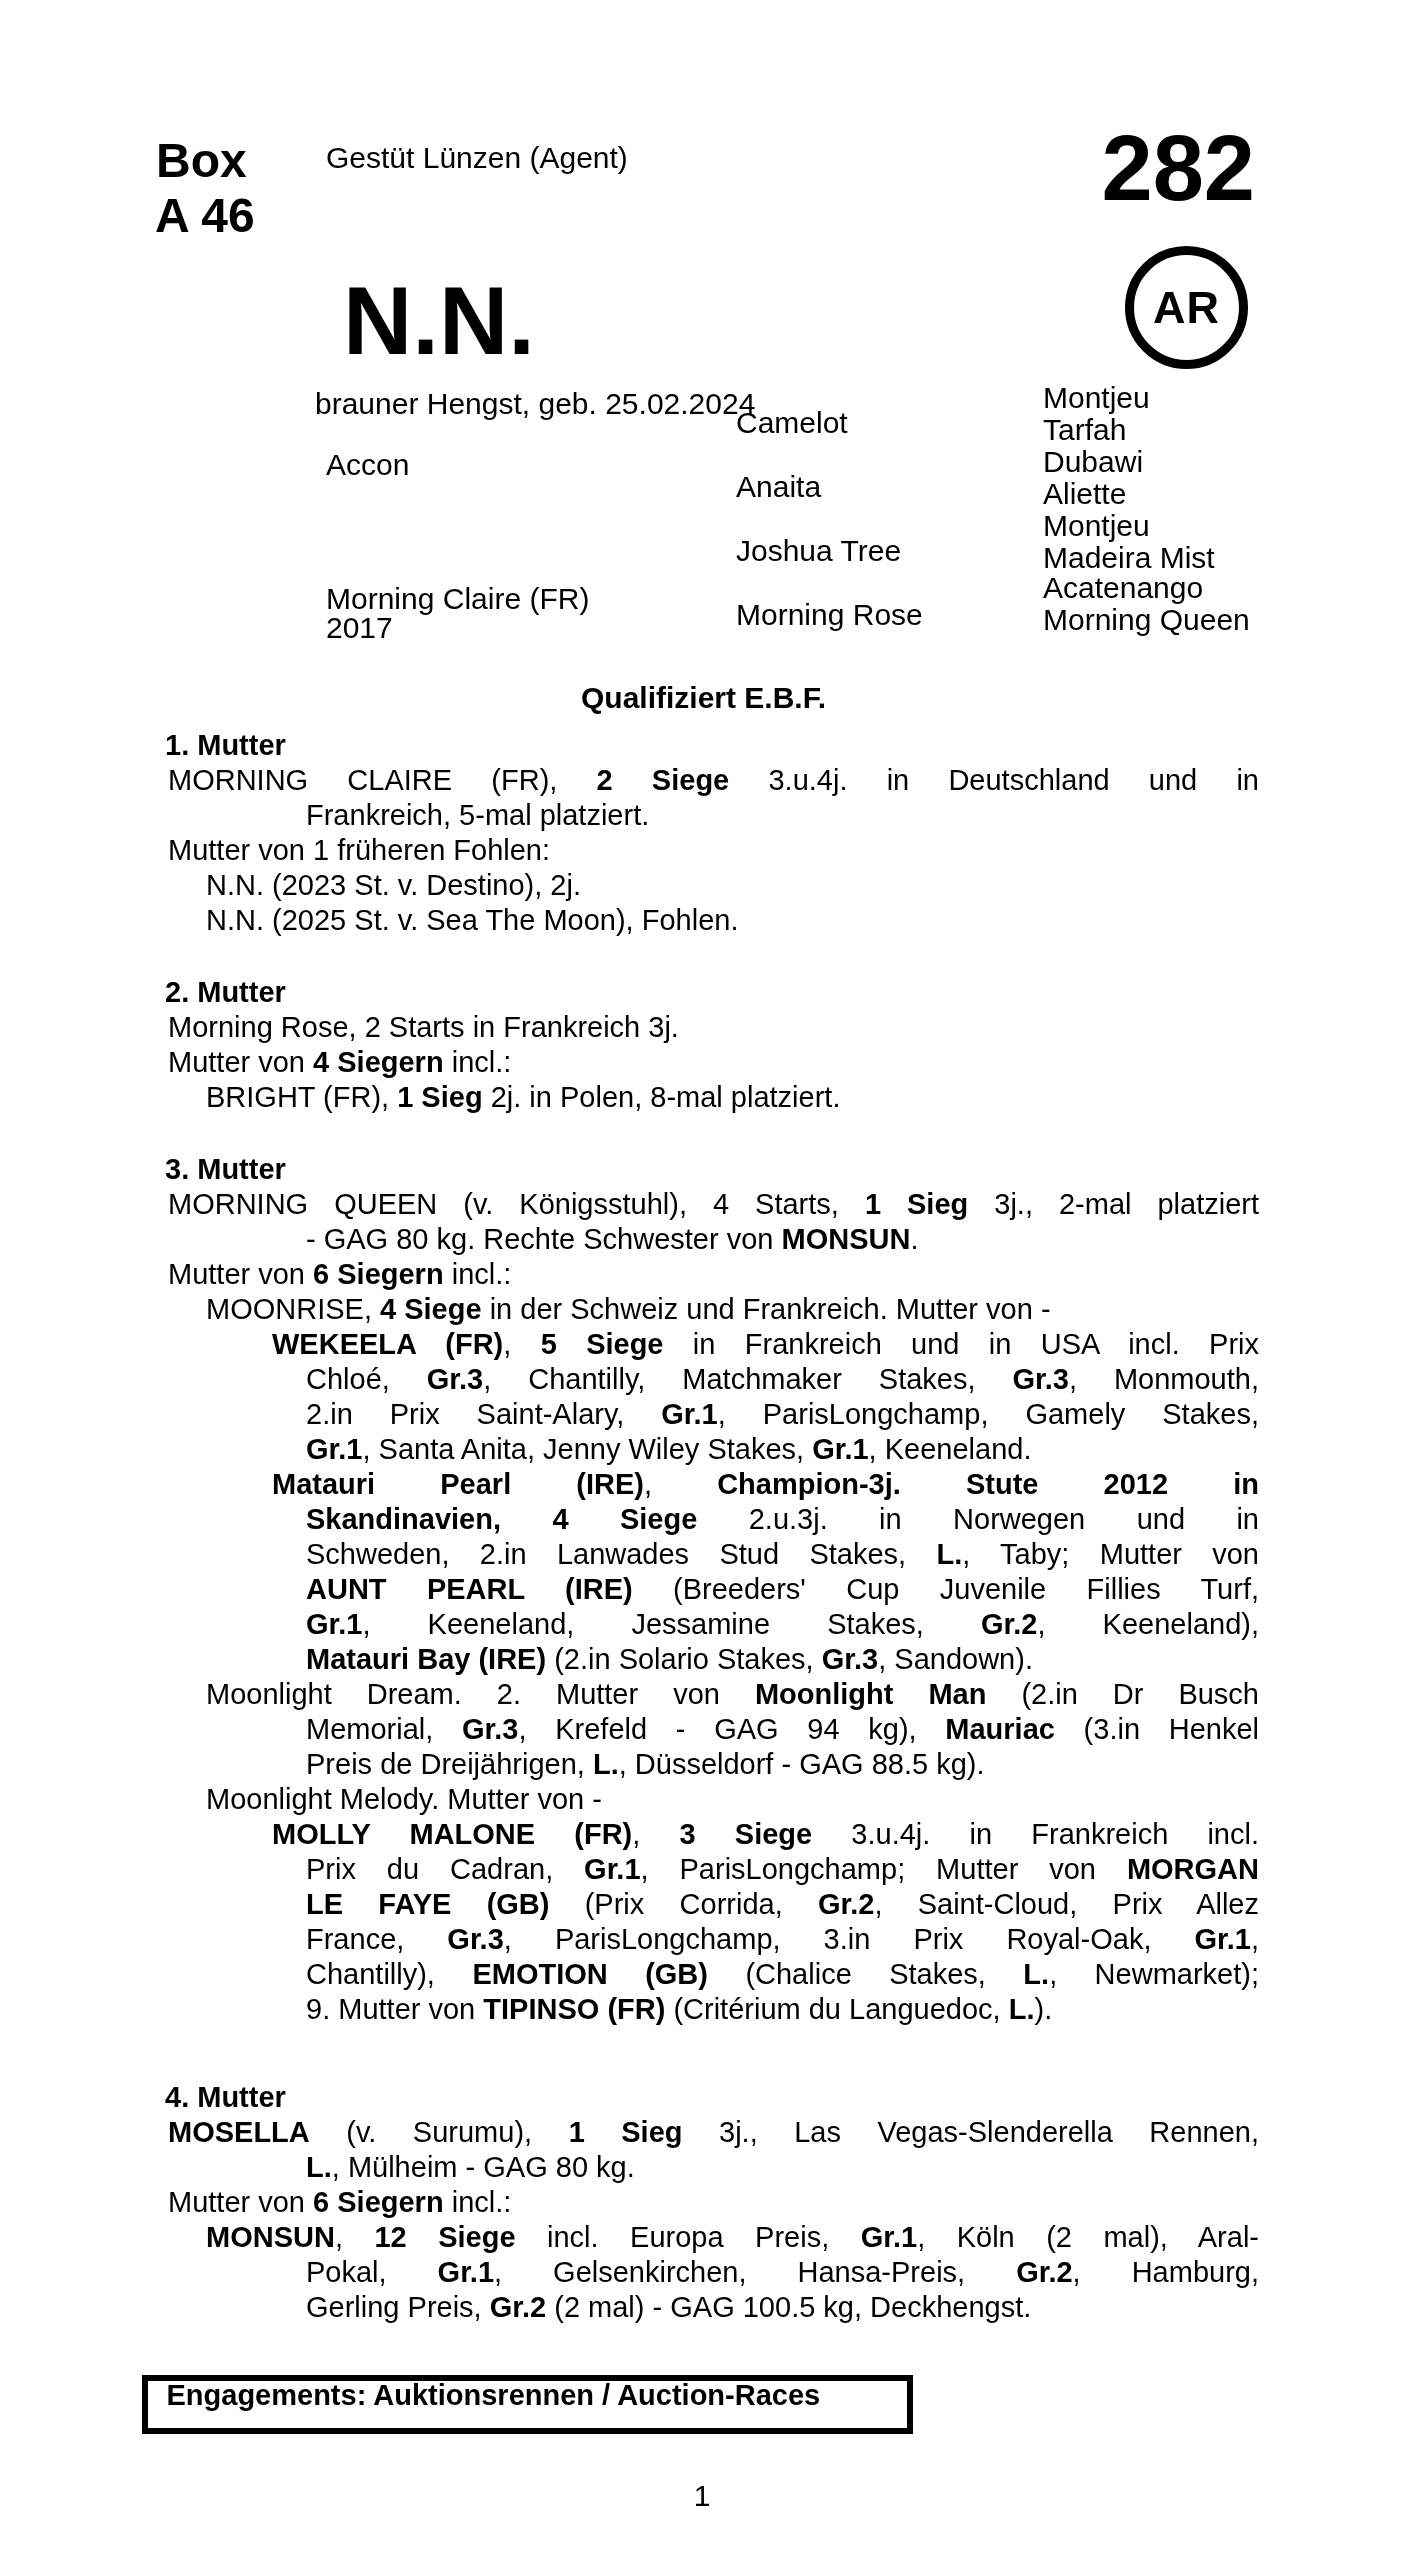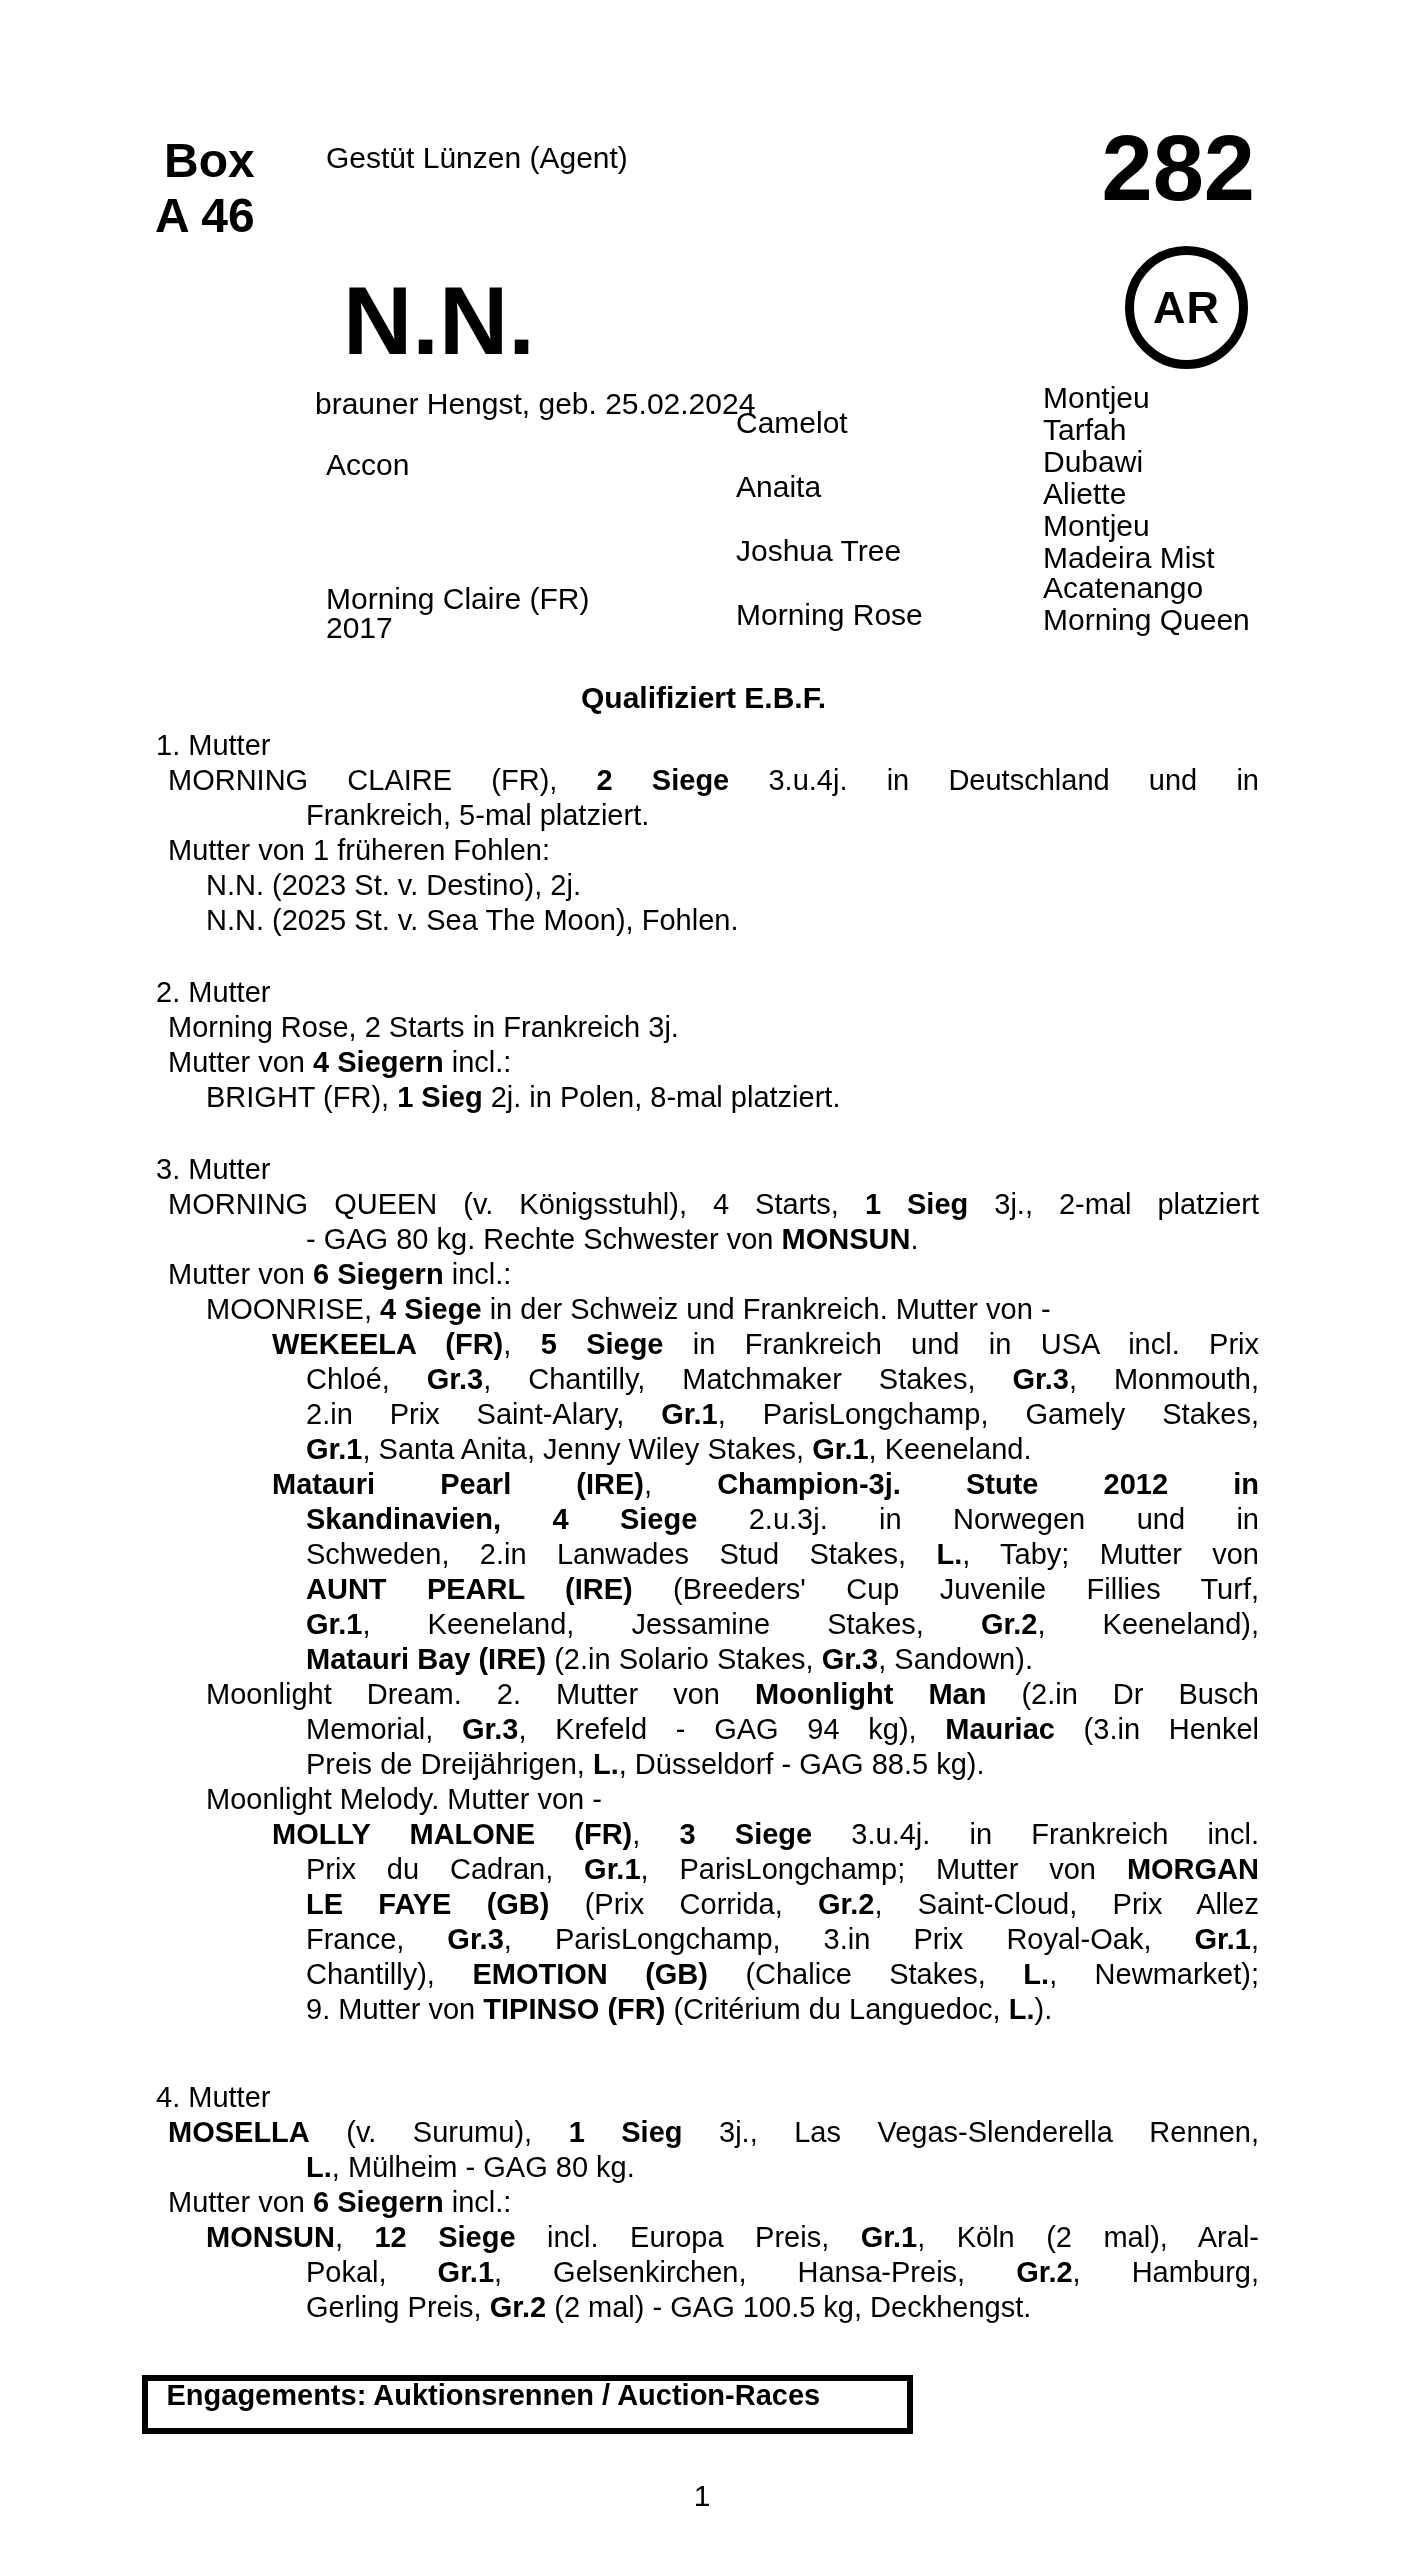--- a/index.html
+++ b/index.html
@@ -8,21 +8,21 @@
     width:1404px;height:2576px;
     background:#ffffff;
     font-family:"Liberation Sans",sans-serif;
     color:#000;
     overflow:hidden;
     margin:0 auto;
   }
   .abs{position:absolute;line-height:1;white-space:nowrap;}
 
   
-  .box-label{left:164px;top:137px;font-size:48px;font-weight:bold;text-align:right;}
+  .box-label{left:156px;top:137px;font-size:48px;font-weight:bold;text-align:right;}
   .box-number{left:155px;top:192px;font-size:48px;font-weight:bold;}
   .consignor{left:326px;top:143px;font-size:30px;}
   .lot-number{right:149px;top:122px;font-size:92px;font-weight:bold;margin-left:35px;}
   .horse-name{left:327px;top:273px;font-size:96px;font-weight:bold;margin-left:16px;}
   .horse-details{left:315px;top:389px;font-size:30px;}
   .ar-badge{
     left:1125px;top:246px;width:105px;height:105px;
     border:9.3px solid #000;border-radius:50%;
     display:flex;align-items:center;justify-content:center;
     font-size:45px;font-weight:bold;letter-spacing:1px;
@@ -31,21 +31,21 @@
   
   .ped{font-size:30px;}
 
   .qualification{left:148px;top:683px;width:1111px;text-align:center;font-size:30px;font-weight:bold;}
 
   
   .sections{position:absolute;left:148px;top:728px;width:1111px;}
   .line{height:35px;line-height:35px;font-size:29px;white-space:nowrap;}
   .line.just{white-space:normal;text-align:justify;text-align-last:justify;}
   .line b{font-weight:bold;}
-  .i-head{margin-left:8px;font-weight:normal;}
+  .i-head{margin-left:17px;font-weight:bold;}
   .i-para{margin-left:20px;}
   .i-foal{margin-left:58px;}
   .i-sub{margin-left:124px;}
   .i-cont{margin-left:158px;}
   .section+.section{margin-top:37px;}
   .section:last-child{margin-top:53px;}
 
   
   .engagements-box{
     left:142px;top:2375px;width:771px;height:59px;

